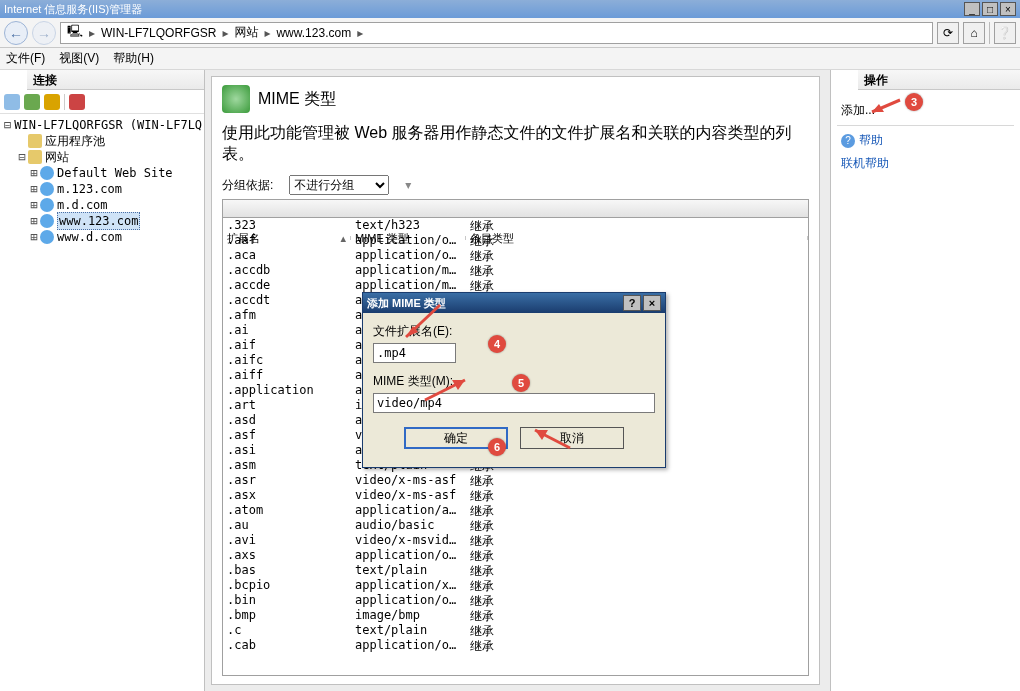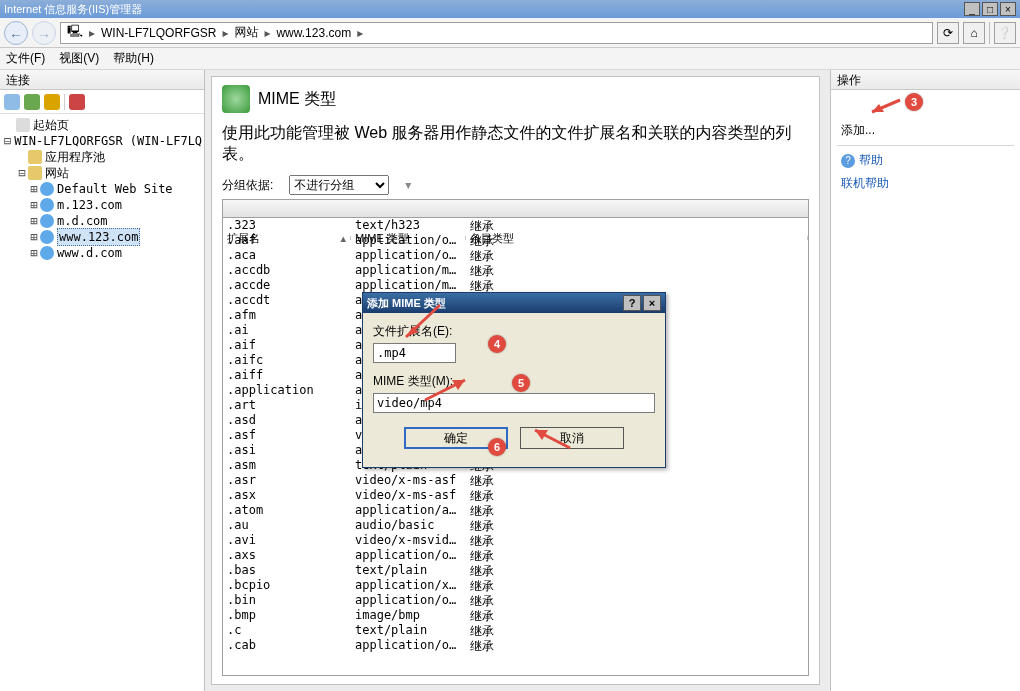--- a/index.html
+++ b/index.html
@@ -75,22 +75,23 @@
   .menubar span { cursor:default; }
   .layout {
     display:flex;
     height: calc(691px - 18px - 30px - 22px);
   }
   .panel-header {
     height:20px;
     background:linear-gradient(#f7f7f7,#eaeaea);
     border-bottom:1px solid #c8c8c8;
     padding:2px 6px;
-    font-weight:normal;
+    font-weight:bold;
     font-size:12px;
+    margin-left:27px;
   }
   .leftpanel {
     width:205px;
     border-right:1px solid #c0c0c0;
     display:flex;flex-direction:column;
     background:#fff;
   }
   .toolbar-mini {
     height:24px;
     display:flex;align-items:center;gap:4px;padding:0 4px;
@@ -146,21 +147,21 @@
   .grid-body::-webkit-scrollbar{width:16px;}
   .grid-body::-webkit-scrollbar-track{background:#efefef;border-left:1px solid #c0c0c0;}
   .grid-body::-webkit-scrollbar-thumb{background:#c6c6c6;border:1px solid #a0a0a0;}
   .grid-row{display:flex;height:15px;}
   .grid-row .cell{padding:0 4px;overflow:hidden;white-space:nowrap;text-overflow:ellipsis;}
   .col-ext{width:128px;}
   .col-mime{width:115px;}
   .col-ent{flex:1;}
   .rightpanel{
     width:190px;border-left:1px solid #c0c0c0;background:#fff;
-    display:flex;flex-direction:column;gap:20px;
+    display:flex;flex-direction:column;
   }
   .rt-content{padding:6px 10px;}
   .rt-link{color:#1a5ab8;cursor:pointer;margin:6px 0;display:flex;align-items:center;gap:4px;}
   .rt-link.black{color:#000;}
   .rt-ico{width:14px;height:14px;border-radius:50%;
     background:#5b9be0;display:inline-block;font-size:10px;color:#fff;
     display:flex;align-items:center;justify-content:center;}
   
   .dialog{
     position:absolute;
@@ -246,26 +247,20 @@
     <div class="panel-header">连接</div>
     <div class="toolbar-mini">
       <div class="ico"></div>
       <div class="ico a"></div>
       <div class="ico b"></div>
       <div style="width:1px;height:16px;background:#ccc;"></div>
       <div class="ico c"></div>
     </div>
     <div class="tree">
       <div class="row">
-        <span class="ind" style="width:0"></span>
-          <span class="tw"></span>
-        <span class="nico page"></span>
-        <span>起始页</span>
-      </div>
-      <div class="row">
         <span class="tw">⊟</span>
         <span class="nico"></span>
         <span>WIN-LF7LQORFGSR (WIN-LF7LQ</span>
       </div>
       <div class="row">
         <span class="ind" style="width:12px"></span>
           <span class="tw"></span>
         <span class="nico folder"></span>
         <span>应用程序池</span>
       </div>

